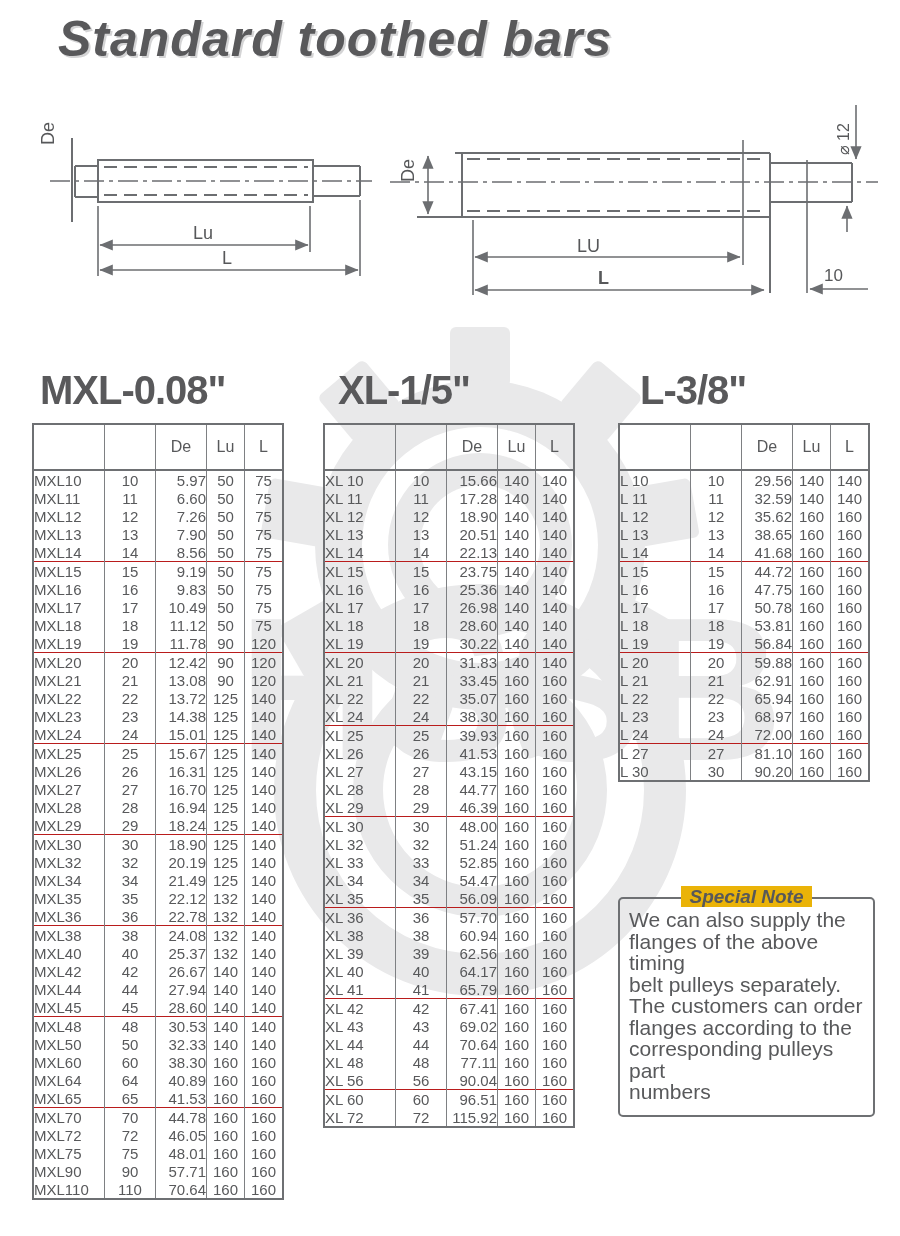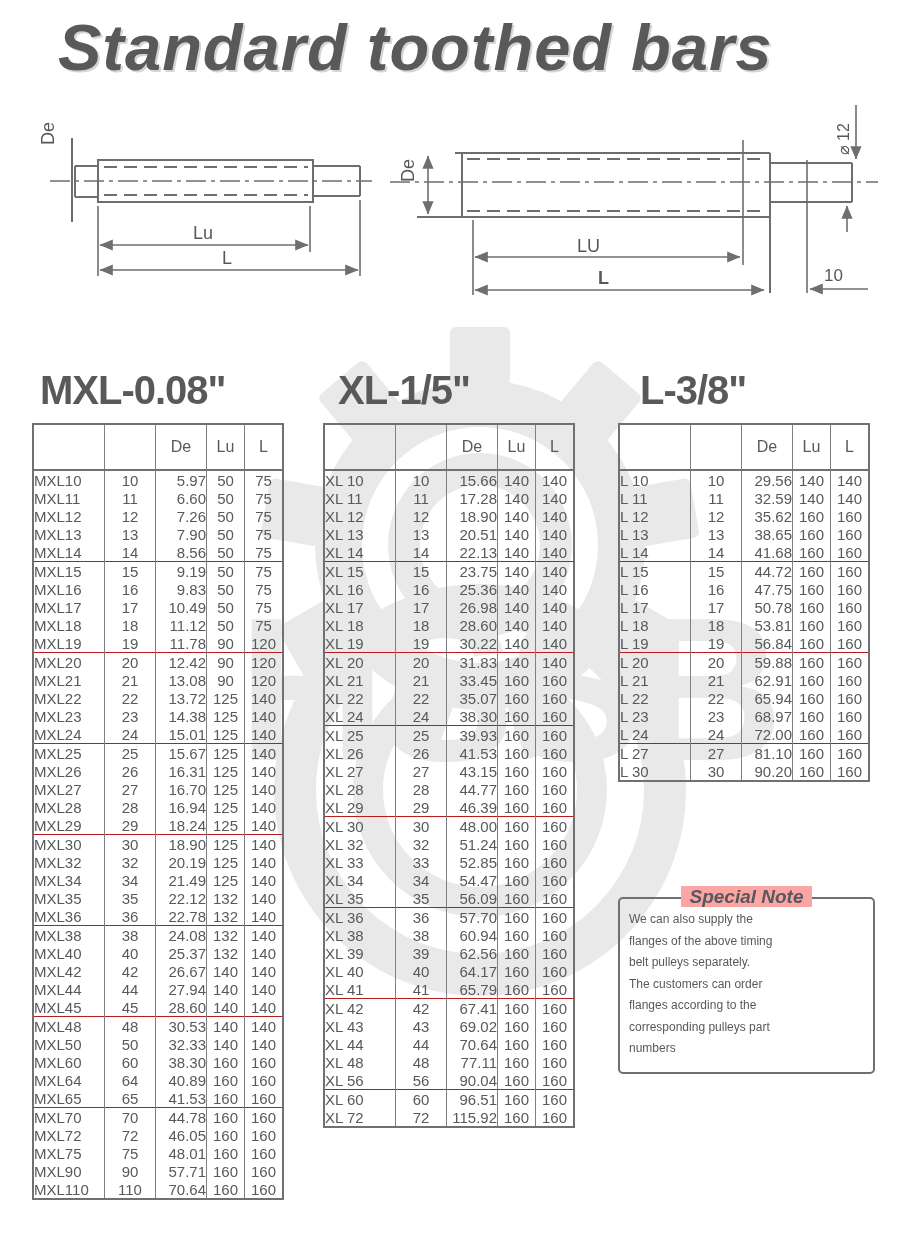--- a/index.html
+++ b/index.html
@@ -7,21 +7,21 @@
     width:900px; height:1236px; position:relative; overflow:hidden;
     background:#ffffff;
     font-family:"Liberation Sans","DejaVu Sans",sans-serif;
     color:#58595b;
   }
   
   .watermark { position:absolute; left:230px; top:320px; z-index:0; }
   
   .page-title {
     position:absolute; left:58px; top:10px; z-index:2;
-    font-size:65px; font-weight:bold; font-style:italic;
+    font-size:50px; font-weight:bold; font-style:italic;
     letter-spacing:1px; color:#59595b;
     text-shadow:2px 2px 0 rgba(160,160,162,.45);
     white-space:nowrap;
   }
   .section-heading {
     position:absolute; top:368px; z-index:2;
     font-size:40px; font-weight:bold; letter-spacing:-1px;
     color:#59595b; white-space:nowrap;
   }
   .h-mxl { left:40px; } .h-xl { left:338px; } .h-l { left:640px; }
@@ -53,22 +53,22 @@
   .note-box {
     position:absolute; left:618px; top:897px; width:240px; z-index:1;
     border:2px solid #6e7073; border-radius:5px;
     padding:10px 4px 12px 9px;
   }
   .note-legend {
     position:absolute; left:0; right:0; top:-13px;
     text-align:center; font-size:19px; font-weight:bold; font-style:italic;
     color:#57585a;
   }
-  .note-legend span { background:#fca5a5; padding:0 8px; }
-  .note-body { font-size:12px; line-height:21.5px; color:#58595b; }
+  .note-legend span { background:#eab308; padding:0 8px; }
+  .note-body { font-size:21px; line-height:21.5px; color:#58595b; }
 </style>
 </head>
 <body>
 
 <svg class="watermark" width="600" height="730" viewBox="0 0 600 730">
   <g fill="#e9e9ea">
     <g transform="translate(250,225)">
       <g>
         <rect x="-30" y="-218" width="60" height="60" rx="6"></rect>
         <rect x="-30" y="-218" width="60" height="60" rx="6" transform="rotate(40)"></rect>

